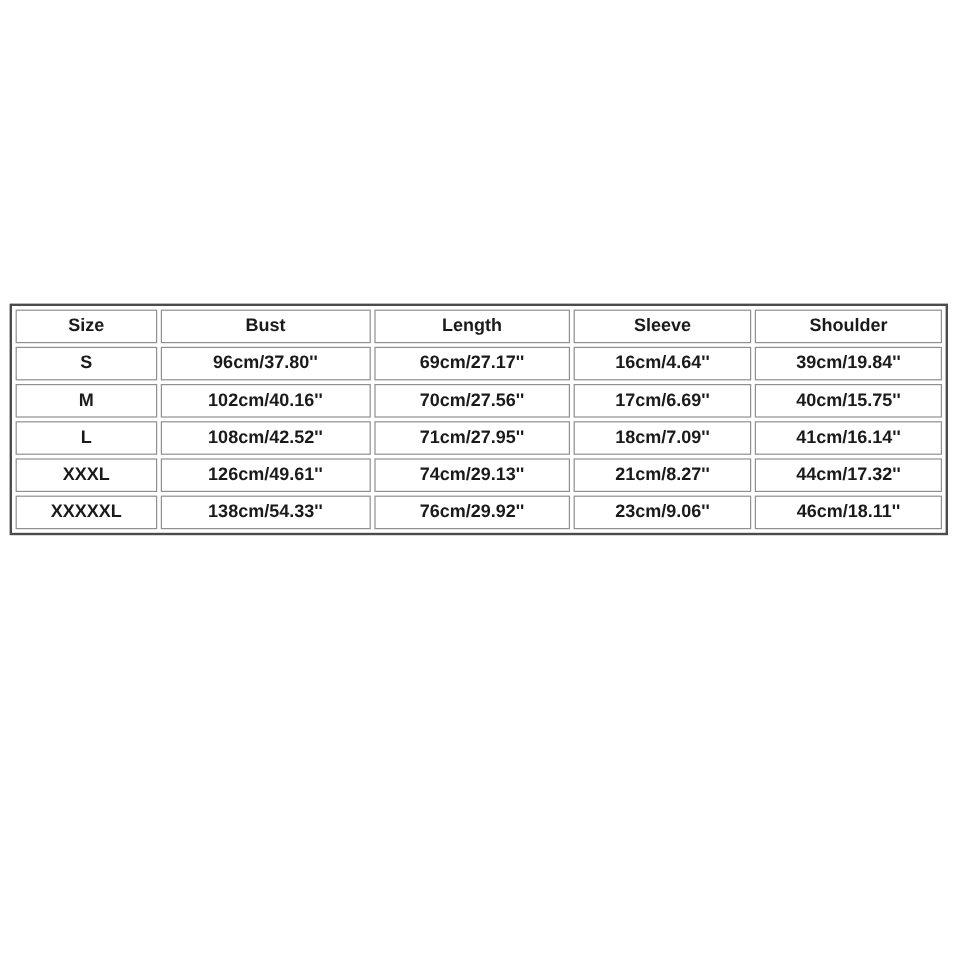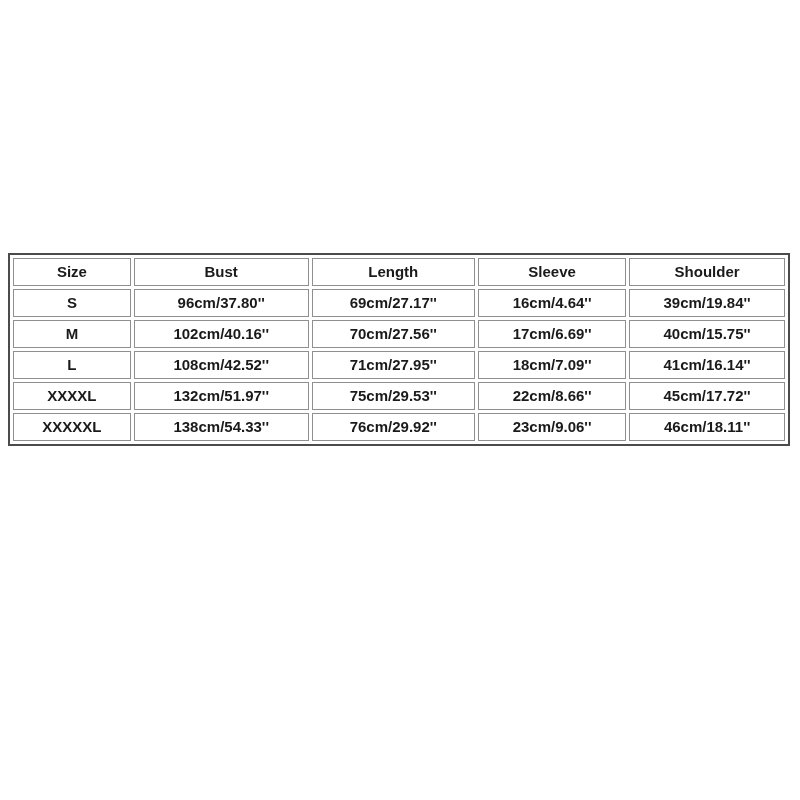--- a/index.html
+++ b/index.html
@@ -84,25 +84,25 @@
           <td>40cm/15.75''</td>
         </tr>
         <tr>
           <td>L</td>
           <td>108cm/42.52''</td>
           <td>71cm/27.95''</td>
           <td>18cm/7.09''</td>
           <td>41cm/16.14''</td>
         </tr>
         <tr>
-          <td>XXXXL</td>
-          <td>132cm/51.97''</td>
-          <td>75cm/29.53''</td>
-          <td>22cm/8.66''</td>
-          <td>45cm/17.72''</td>
+          <td>XXXL</td>
+          <td>126cm/49.61''</td>
+          <td>74cm/29.13''</td>
+          <td>21cm/8.27''</td>
+          <td>44cm/17.32''</td>
         </tr>
         <tr>
           <td>XXXXXL</td>
           <td>138cm/54.33''</td>
           <td>76cm/29.92''</td>
           <td>23cm/9.06''</td>
           <td>46cm/18.11''</td>
         </tr>
       </tbody>
   </table>

